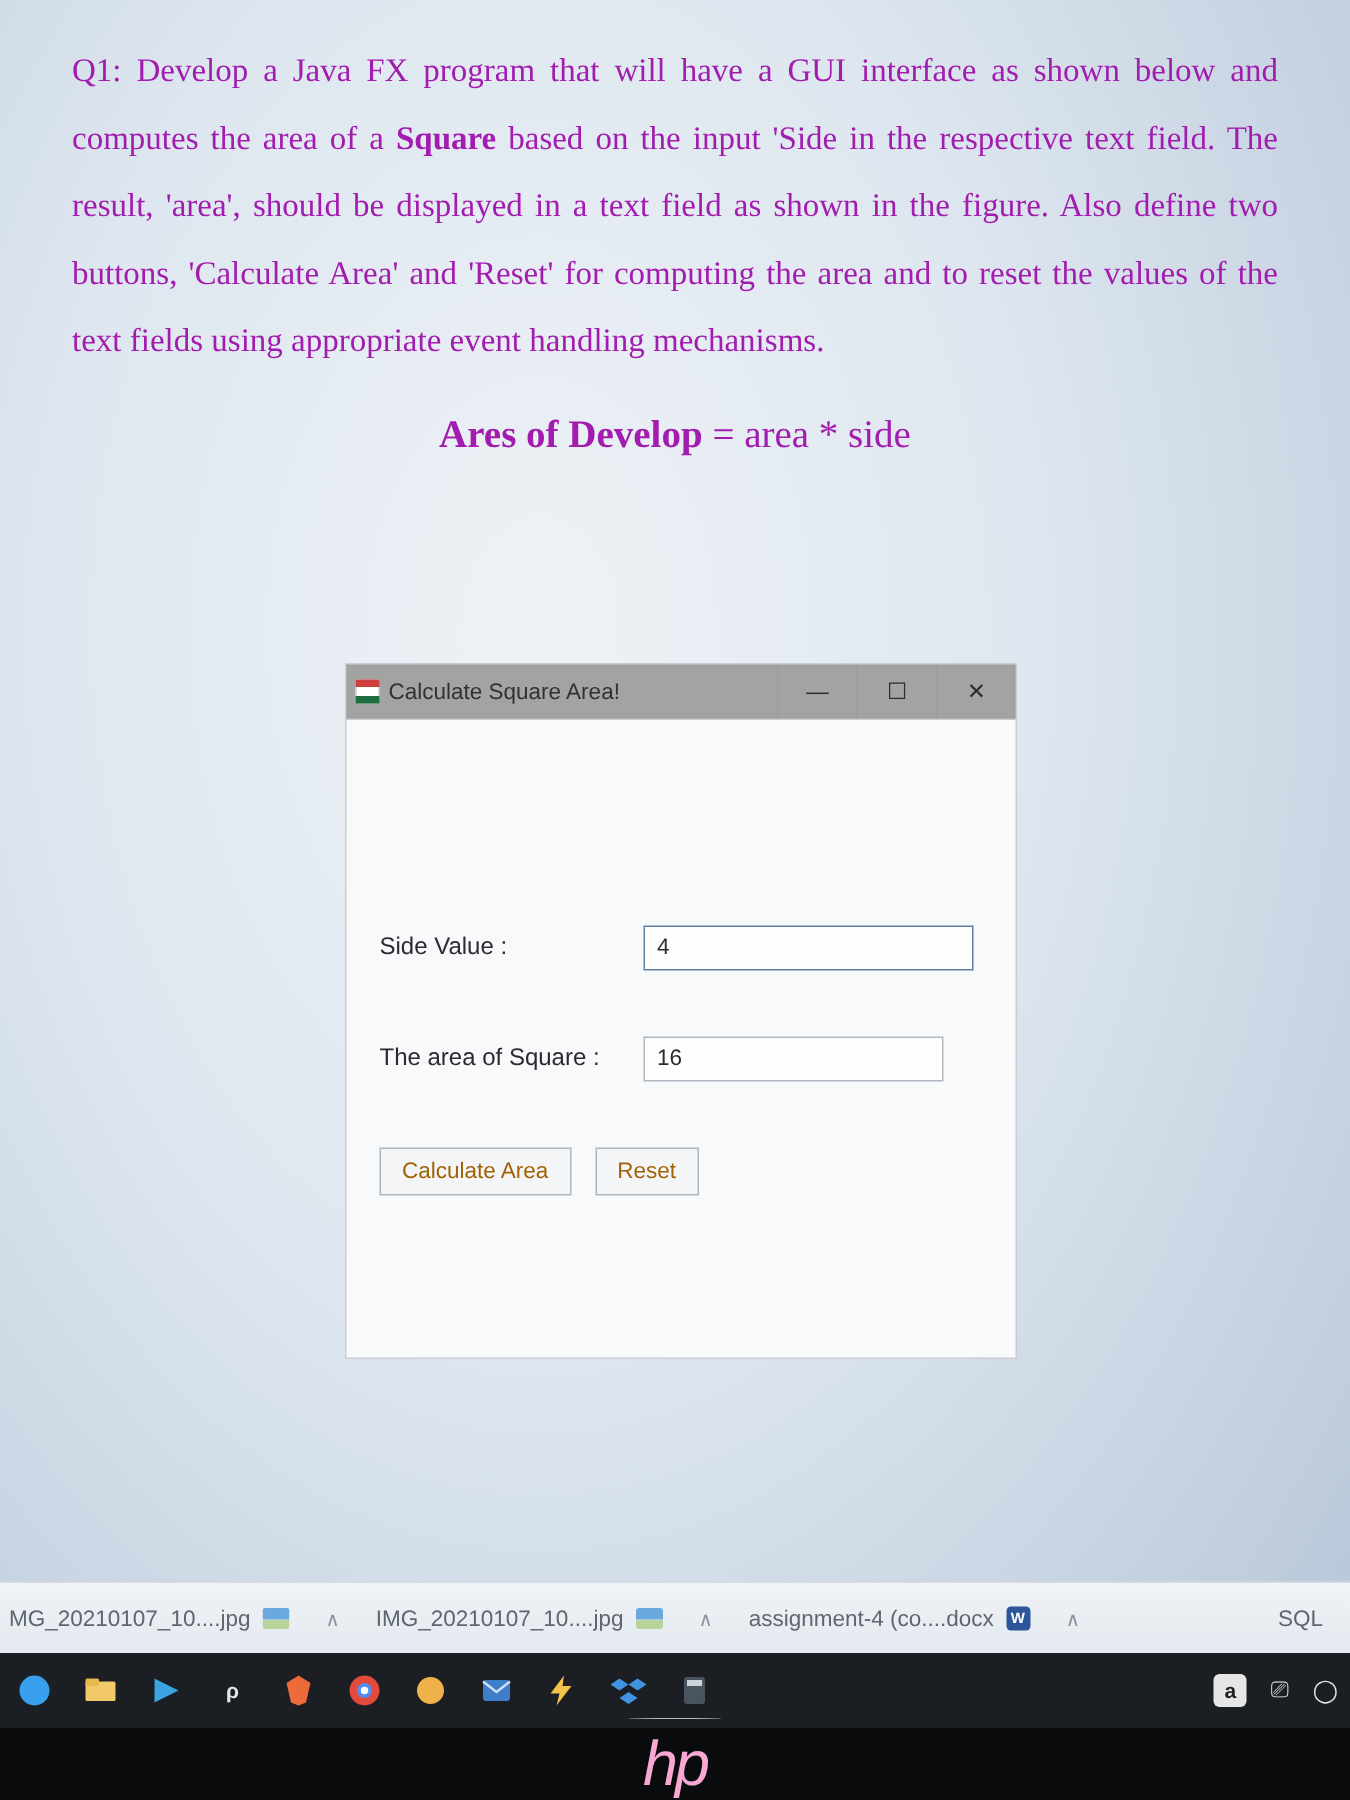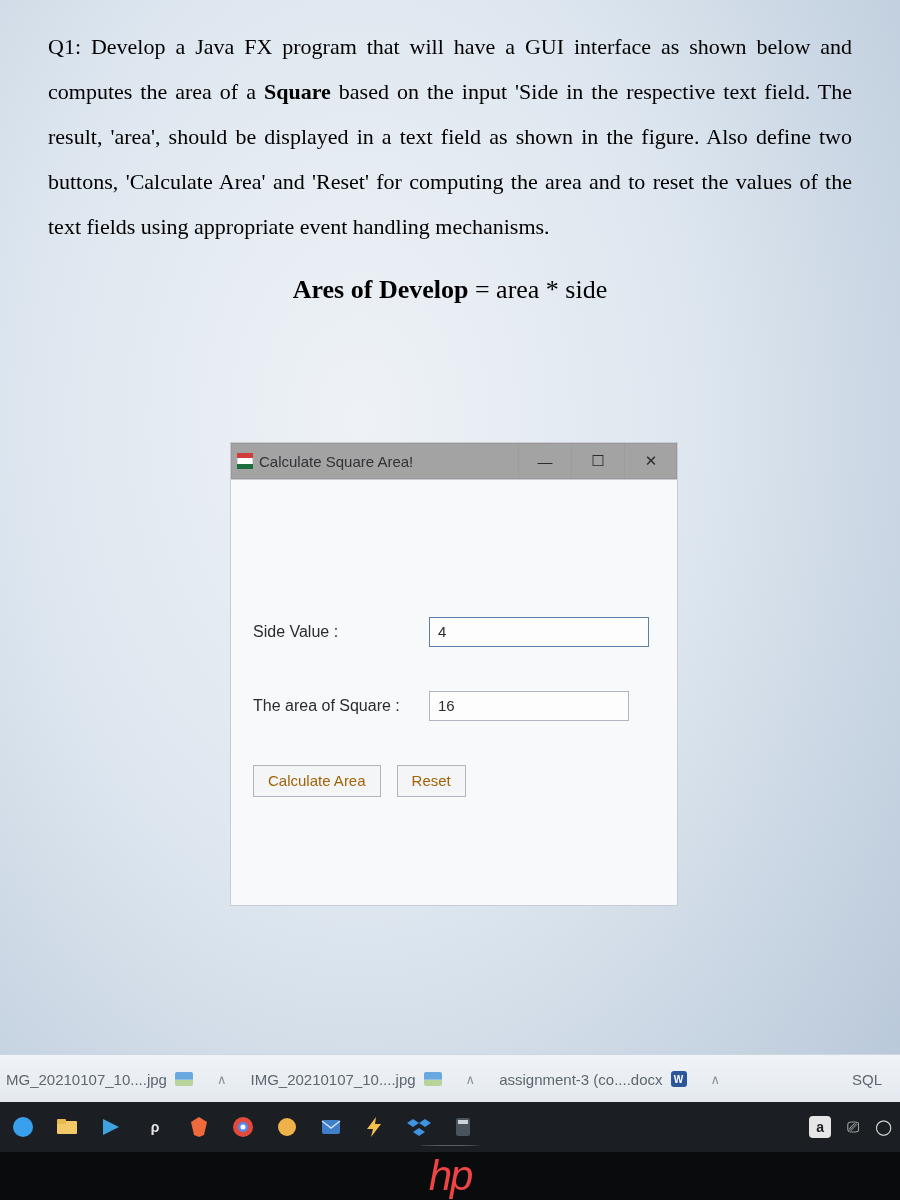--- a/index.html
+++ b/index.html
@@ -16,21 +16,21 @@
     position: absolute;
     inset: 0;
     background: radial-gradient(ellipse at 40% 35%, #eef2f6 0%, #dde6ef 45%, #b9c8d9 92%);
   }
   .doc {
     position: absolute;
     left: 0;
     right: 0;
     top: 12px;
     padding: 12px 48px 0 48px;
-    color: #000000;
+    color: #a21caf;
     font-size: 22px;
     text-align: justify;
     line-height: 2.05;
     font-weight: 400;
   }
   .doc b { font-weight: 700; }
   .formula {
     text-align: center;
     font-family: "Times New Roman", serif;
     font-weight: 700;
@@ -178,21 +178,21 @@
 
   .bezel {
     position:absolute; left:0; right:0; top:1152px; bottom:0;
     background:#0a0b0d;
     display:flex; align-items:center; justify-content:center;
   }
   .hp {
     font-family: Arial, sans-serif;
     font-style: italic;
     font-size: 42px;
-    color:#ef4444;
+    color:#f9a8d4;
     letter-spacing:-2px;
     position:relative;
   }
   .hp::after{
     content:""; position:absolute; left:-10px; right:-10px; top:50%; height:2px;
     border-top:2px solid #b9bcc0; border-radius:50%;
     transform: translateY(-32px) scaleY(0.35);
   }
 </style>
 </head>
@@ -238,21 +238,21 @@
     <span>MG_20210107_10....jpg</span>
     <span class="dl-pic"></span>
   </div>
   <span class="chev">∧</span>
   <div class="dl-item">
     <span>IMG_20210107_10....jpg</span>
     <span class="dl-pic"></span>
   </div>
   <span class="chev">∧</span>
   <div class="dl-item">
-    <span>assignment-3 (co....docx</span>
+    <span>assignment-4 (co....docx</span>
     <span class="dl-word">W</span>
   </div>
   <span class="chev">∧</span>
   <div class="dl-item dl-sql">
     <span>SQL</span>
   </div>
 </div>
 
 <div class="taskbar">
   <div class="tbk">

